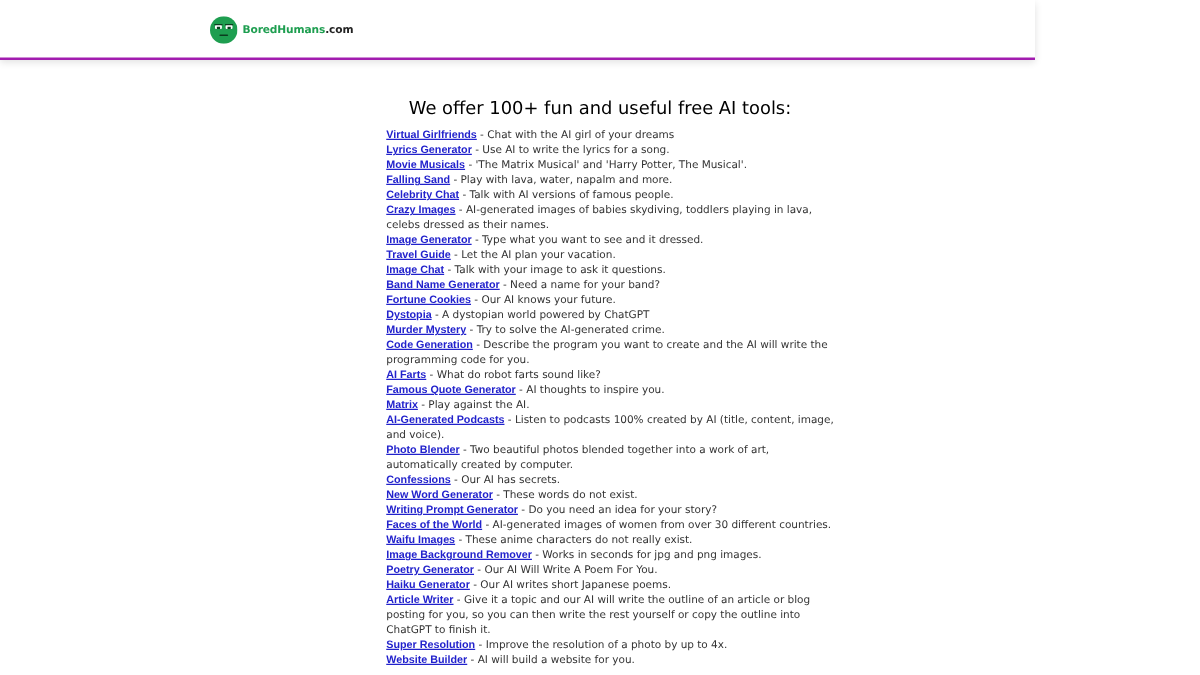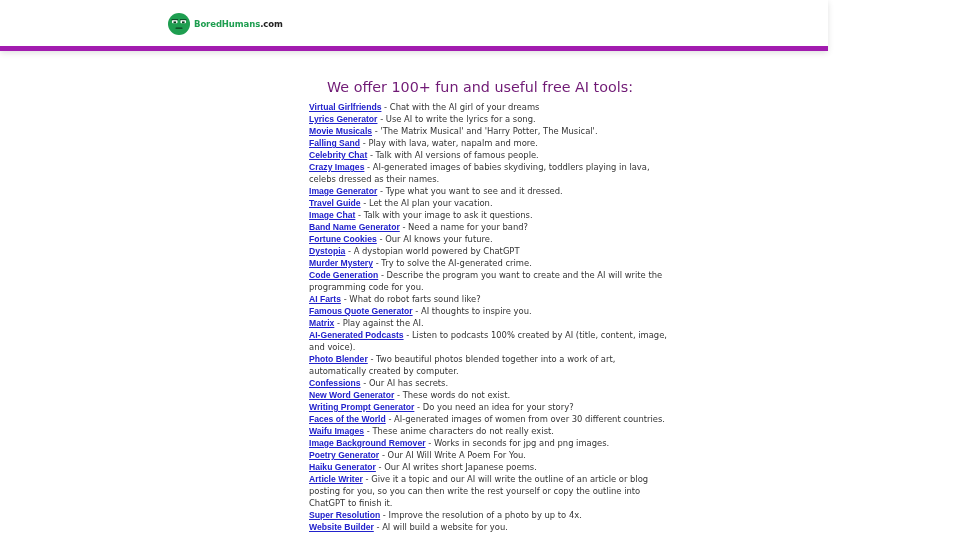--- a/index.html
+++ b/index.html
@@ -6,41 +6,41 @@
     body {
       width: 960px; height: 540px; overflow: hidden;
       background: #ffffff;
       font-family: "DejaVu Sans", sans-serif;
       color: #333333;
     }
     .header {
       position: absolute; left: 0; top: 0; width: 828px; height: 46px;
       background: #ffffff;
       box-shadow: 0 2px 6px rgba(0,0,0,0.12);
-      border-bottom: 5px solid #a21caf;
+      border-bottom: 2px solid #a21caf;
       z-index: 2;
     }
     .logo {
       position: absolute; left: 168px; top: 13px; height: 22px;
       display: flex; align-items: center; text-decoration: none;
     }
     .logo-face { width: 22px; height: 22px; display: block; }
     .logo-text {
       margin-left: 4px; font-size: 8.5px; font-weight: bold;
       color: #1e9e50; letter-spacing: -0.1px;
       font-family: "DejaVu Sans", sans-serif;
     }
     .logo-text .dotcom { color: #222; }
     .main {
       position: absolute; left: 0; top: 46px; width: 960px; height: 494px;
       background: #ffffff;
     }
     .title {
       position: absolute; left: 0; width: 960px; top: 33px;
-      text-align: center; font-size: 14.3px; color: #701a75;
+      text-align: center; font-size: 14.3px; color: #000000;
       font-family: "DejaVu Sans", sans-serif;
       margin: 0; font-weight: normal;
     }
     .tools {
       position: absolute; left: 309px; top: 55px; width: 365px;
       font-size: 8.4px; line-height: 12px;
       color: #333;
       font-family: "DejaVu Sans", sans-serif;
       margin: 0; padding: 0; list-style: none;
     }

